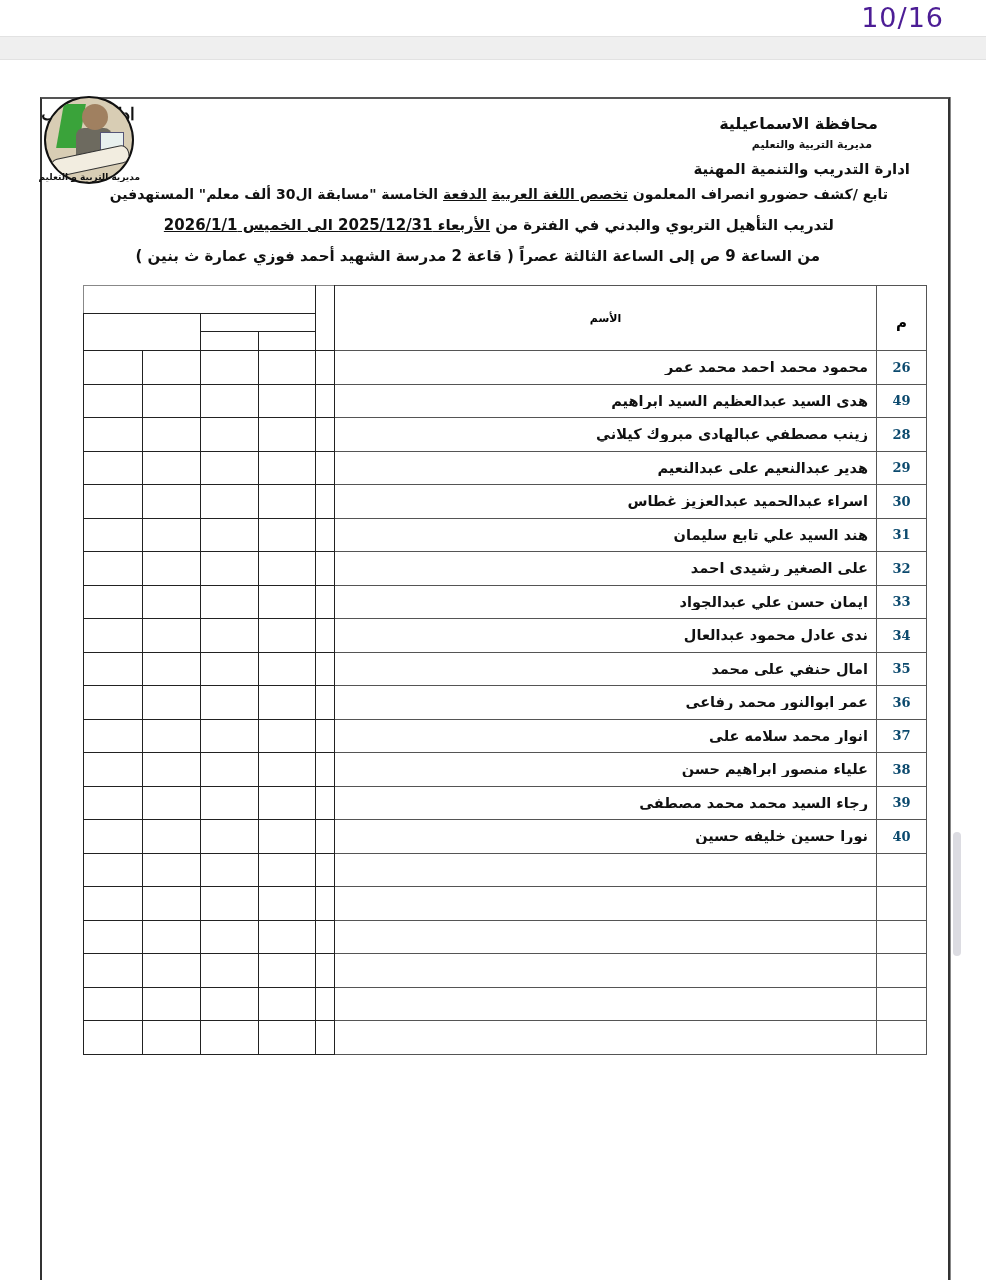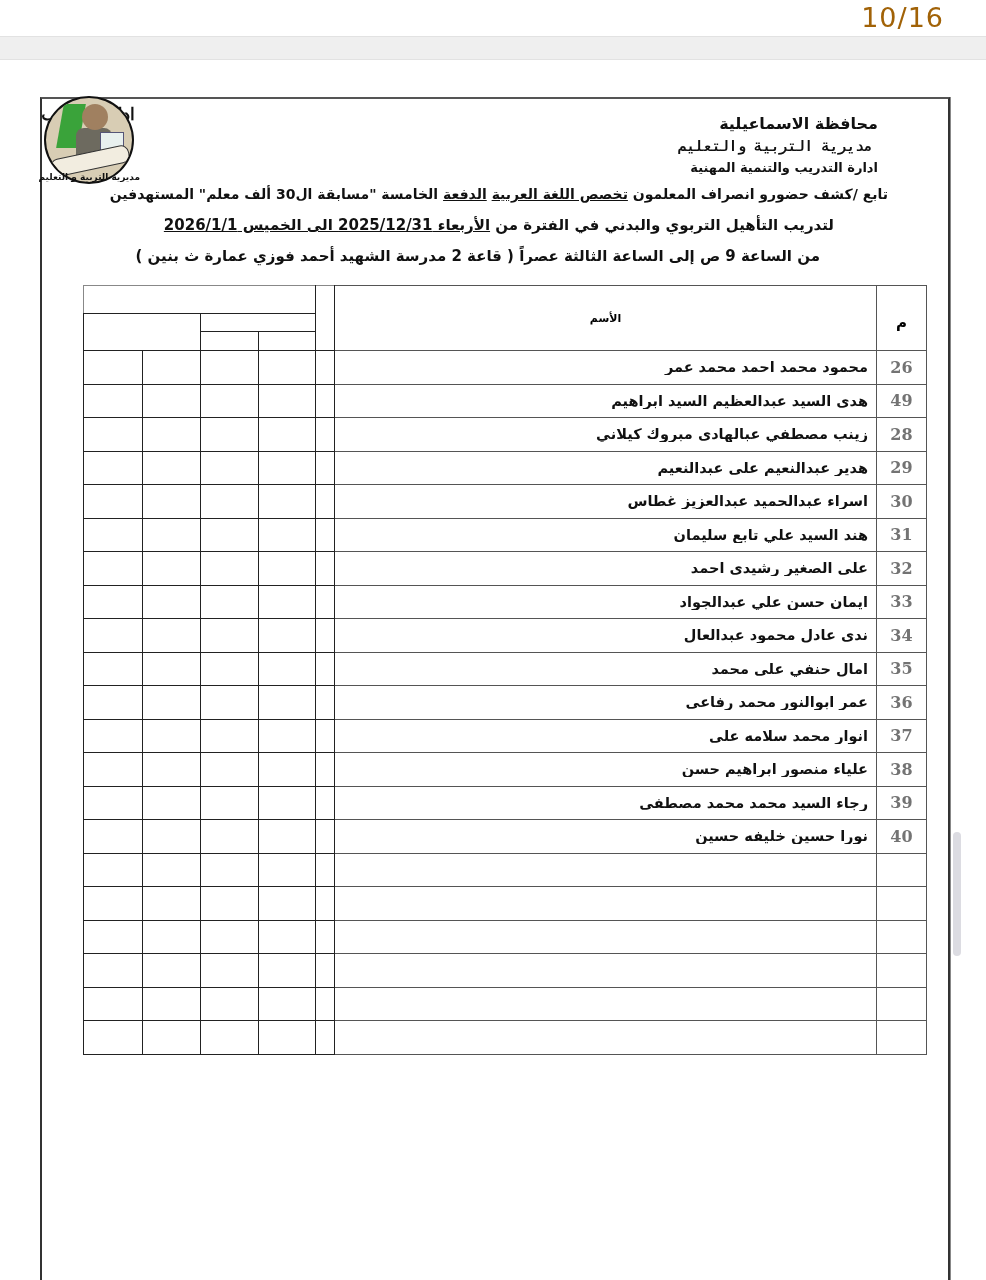--- a/index.html
+++ b/index.html
@@ -4,21 +4,21 @@
 <style>
   html, body { margin:0; padding:0; }
   body {
     width:986px; height:1280px; position:relative; overflow:hidden;
     background:#ffffff; font-family:"DejaVu Sans", sans-serif;
   }
   .topbar {
     position:absolute; left:0; top:0; width:986px; height:36px; background:#ffffff;
   }
   .page-indicator {
-    position:absolute; right:42px; top:2px; font-size:27px; color:#a16207;
+    position:absolute; right:42px; top:2px; font-size:27px; color:#4c1d95;
     font-family:"DejaVu Sans", sans-serif; letter-spacing:1px;
   }
   .gray-band {
     position:absolute; left:0; top:36px; width:986px; height:22px; background:#efefef;
     border-top:1px solid #e2e2e2; border-bottom:1px solid #e2e2e2;
   }
   .frame {
     position:absolute; left:40px; top:97px; width:906px; height:1200px;
     border-left:2px solid #333; border-right:2px solid #333; border-top:2px solid #555;
   }
@@ -59,39 +59,39 @@
   }
   .logo-caption {
     position:absolute; left:38px; top:172px; width:102px; font-size:9px; font-weight:bold;
     direction:rtl; text-align:center; color:#111; white-space:nowrap; overflow:hidden;
   }
   .header-text {
     position:absolute; direction:rtl; color:#111; font-weight:bold; white-space:nowrap;
     font-family:"DejaVu Sans", sans-serif;
   }
   .h1 { right:108px; top:114px; font-size:16px; }
-  .h2 { right:114px; top:138px; font-size:14px;font-family:Liberation Mono, monospace; }
-  .h3 { right:108px; top:160px; font-size:13px; }
+  .h2 { right:114px; top:138px; font-size:11px; }
+  .h3 { right:76px; top:160px; font-size:15px; }
   .h4 { right:98px; top:186px; font-size:14px; }
   .h5 { right:152px; top:216px; font-size:15px; }
   .h6 { right:166px; top:247px; font-size:15px; }
   .u { text-decoration:underline; }
 
   table.roster {
     position:absolute; left:83px; top:285px; border-collapse:collapse; table-layout:fixed;
     width:843px; direction:ltr;
   }
   table.roster td { padding:0; border:1.5px solid #222; height:33.5px; box-sizing:border-box; }
   table.roster td.name-cell, table.roster td.num-cell { border-color:#555; border-width:1px; }
   .name-text {
     direction:rtl; text-align:right; padding-right:8px; font-size:14.5px; font-weight:bold; color:#111;
     white-space:nowrap; overflow:hidden;
   }
   .num-text {
-    text-align:center; font-size:16px; font-weight:bold; color:#737373; font-family:"DejaVu Serif", serif;
+    text-align:center; font-size:13px; font-weight:bold; color:#0c4a6e; font-family:"DejaVu Serif", serif;
   }
   .hdr-name { text-align:center; font-size:11px; font-weight:bold; direction:rtl; vertical-align:middle; }
   .hdr-num { text-align:center; font-size:15px; font-weight:bold; vertical-align:middle; padding-top:10px !important; }
 </style>
 </head>
 <body>
 
 <div class="topbar">
   <span class="page-indicator">10/16</span>
 </div>

